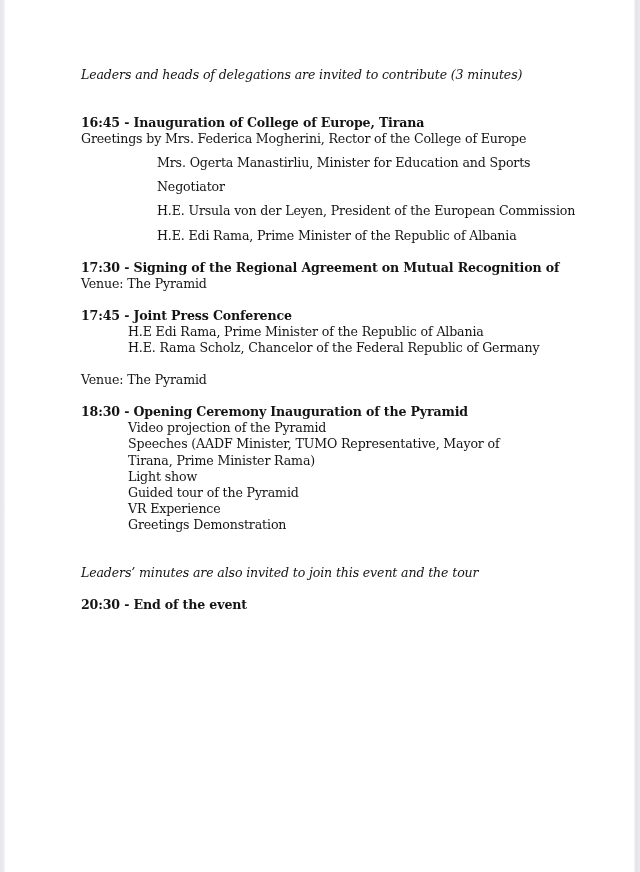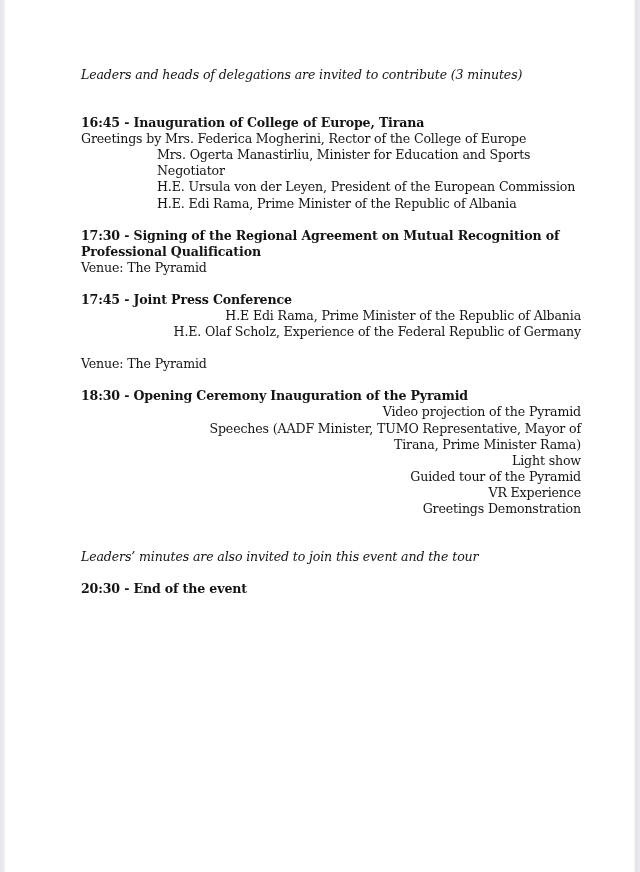--- a/index.html
+++ b/index.html
@@ -27,22 +27,22 @@
       width: 500px;
       font-size: 12.6px;
       line-height: 16.1px;
       letter-spacing: -0.15px;
     }
     .line { white-space: nowrap; }
     .italic { font-style: italic; }
     .bold { font-weight: bold; }
     .gap-lg { height: 32px; }
     .gap { height: 16px; }
-    .indent-greet { padding-left: 76px; }
-    .indent-list { padding-left: 47px; text-align: right; }
+    .indent-greet { padding-left: 76px; margin-top: 8px; }
+    .indent-list { padding-left: 47px; }
   </style>
 </head>
 <body>
 
 <div class="edge-left"></div>
 <div class="edge-right"></div>
 
 <div class="page">
 
   <div class="line italic">Leaders and heads of delegations are invited to contribute (3 minutes)</div>
@@ -55,30 +55,29 @@
     <div class="line indent-greet">Mrs. Ogerta Manastirliu, Minister for Education and Sports</div>
     <div class="line indent-greet">Negotiator</div>
     <div class="line indent-greet">H.E. Ursula von der Leyen, President of the European Commission</div>
     <div class="line indent-greet">H.E. Edi Rama, Prime Minister of the Republic of Albania</div>
   </div>
 
   <div class="gap"></div>
 
   <div>
     <div class="line bold">17:30 - Signing of the Regional Agreement on Mutual Recognition of</div>
-    <div class="line bold">Professional Qualification</div>
     <div class="line">Venue: The Pyramid</div>
   </div>
 
   <div class="gap"></div>
 
   <div>
     <div class="line bold">17:45 - Joint Press Conference</div>
     <div class="line indent-list">H.E Edi Rama, Prime Minister of the Republic of Albania</div>
-    <div class="line indent-list">H.E. Olaf Scholz, Experience of the Federal Republic of Germany</div>
+    <div class="line indent-list">H.E. Rama Scholz, Chancelor of the Federal Republic of Germany</div>
     <div class="gap"></div>
     <div class="line">Venue: The Pyramid</div>
   </div>
 
   <div class="gap"></div>
 
   <div>
     <div class="line bold">18:30 - Opening Ceremony Inauguration of the Pyramid</div>
     <div class="line indent-list">Video projection of the Pyramid</div>
     <div class="line indent-list">Speeches (AADF Minister, TUMO Representative, Mayor of</div>

